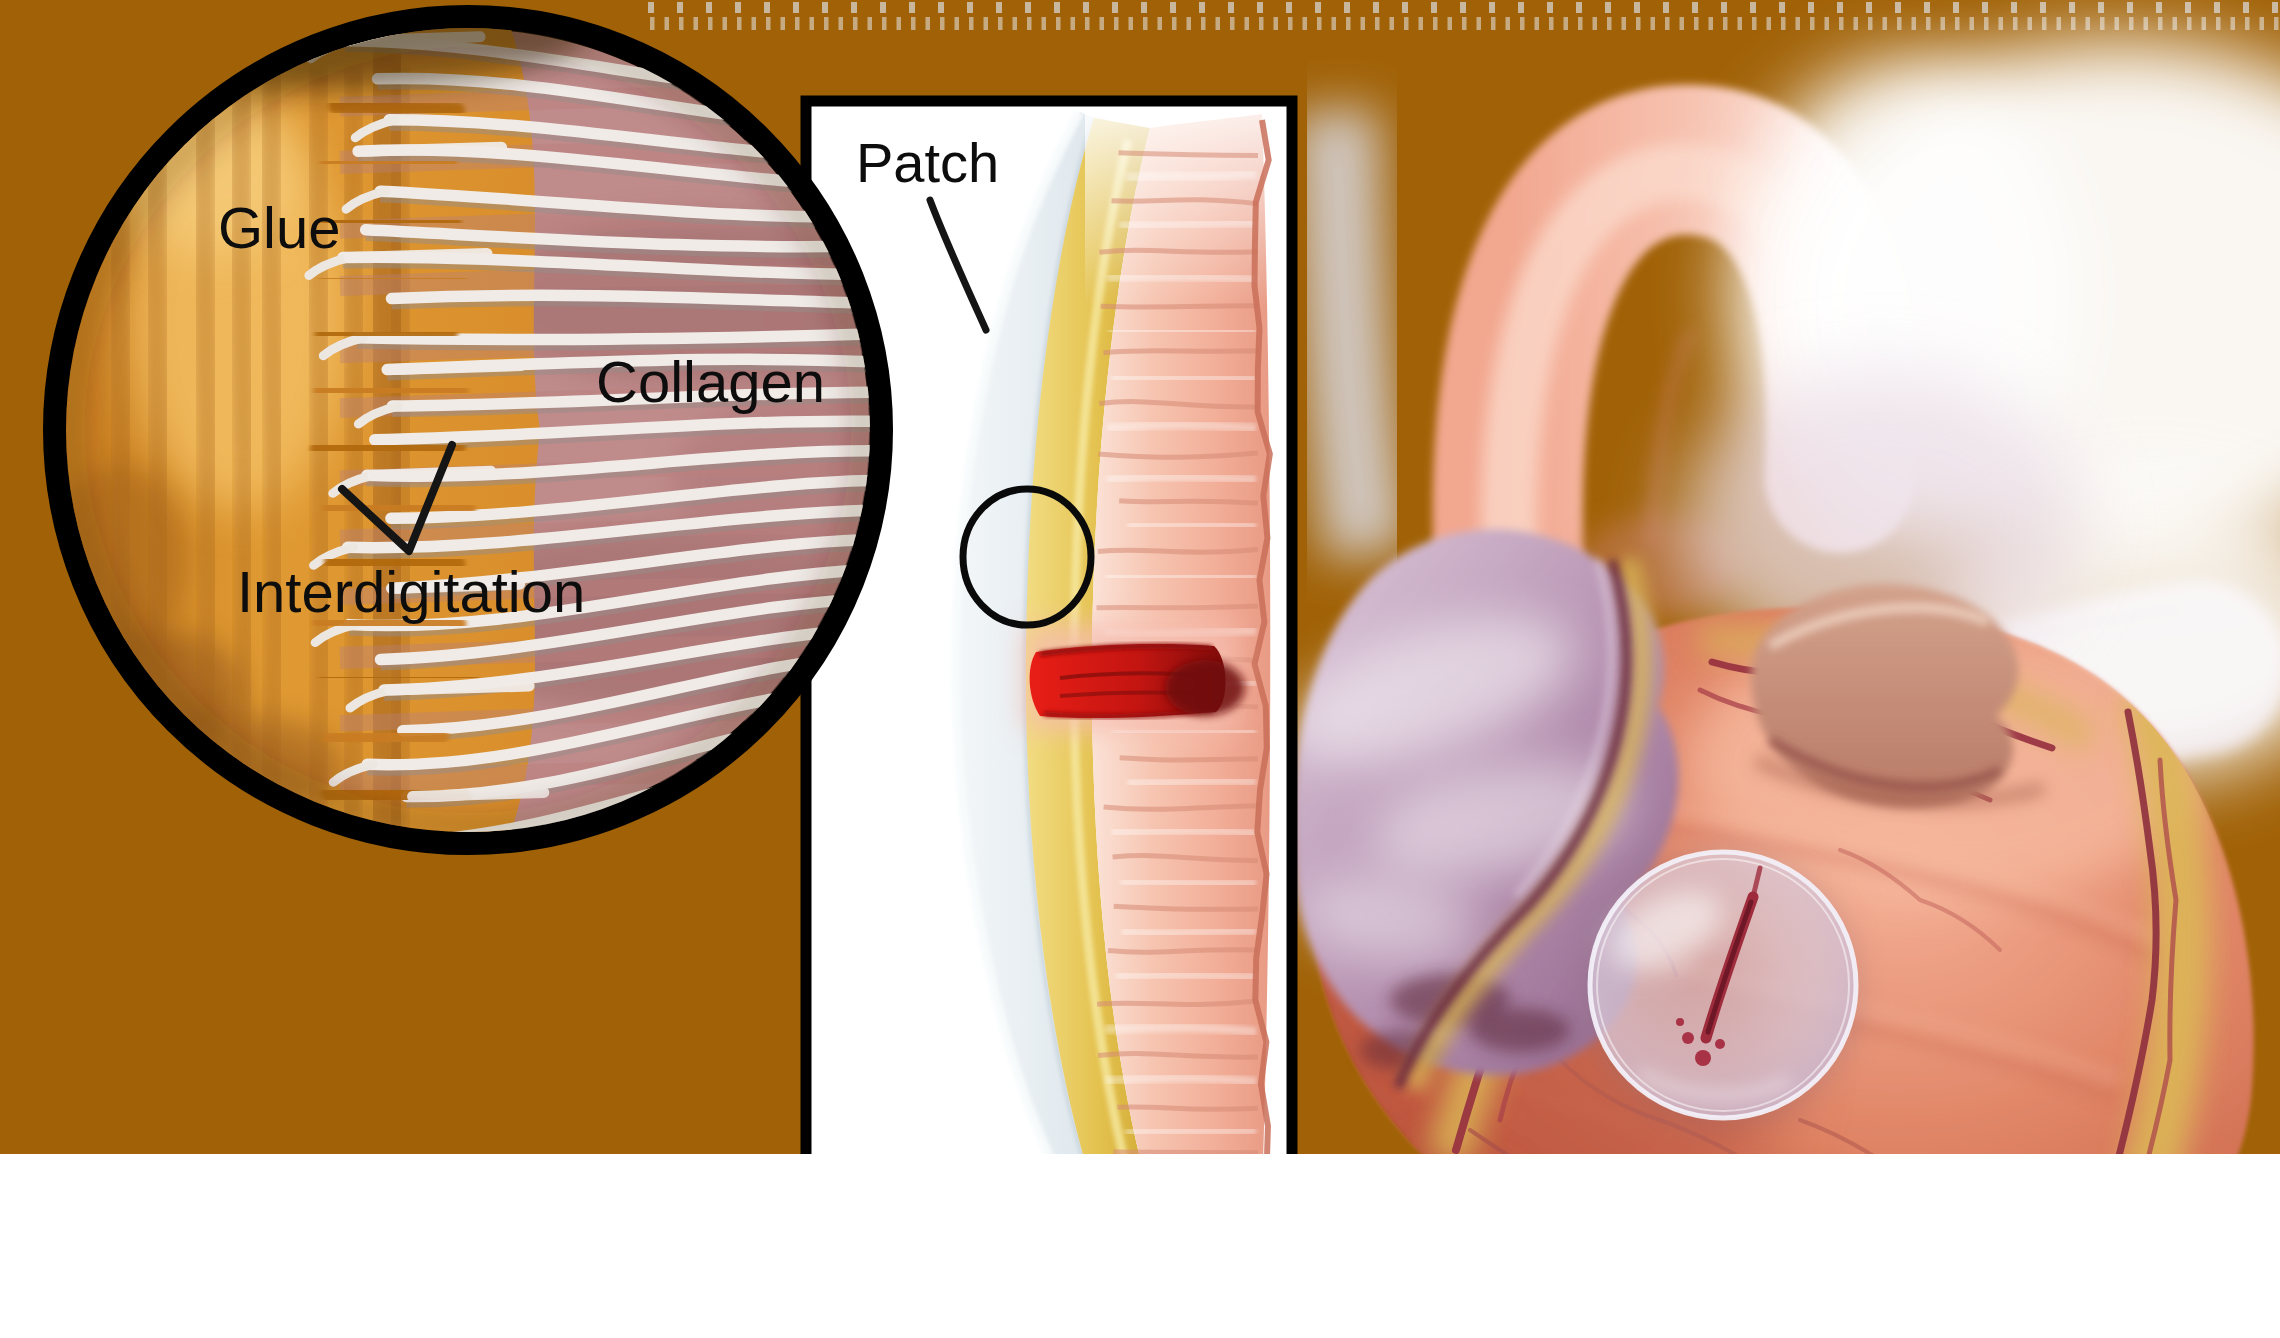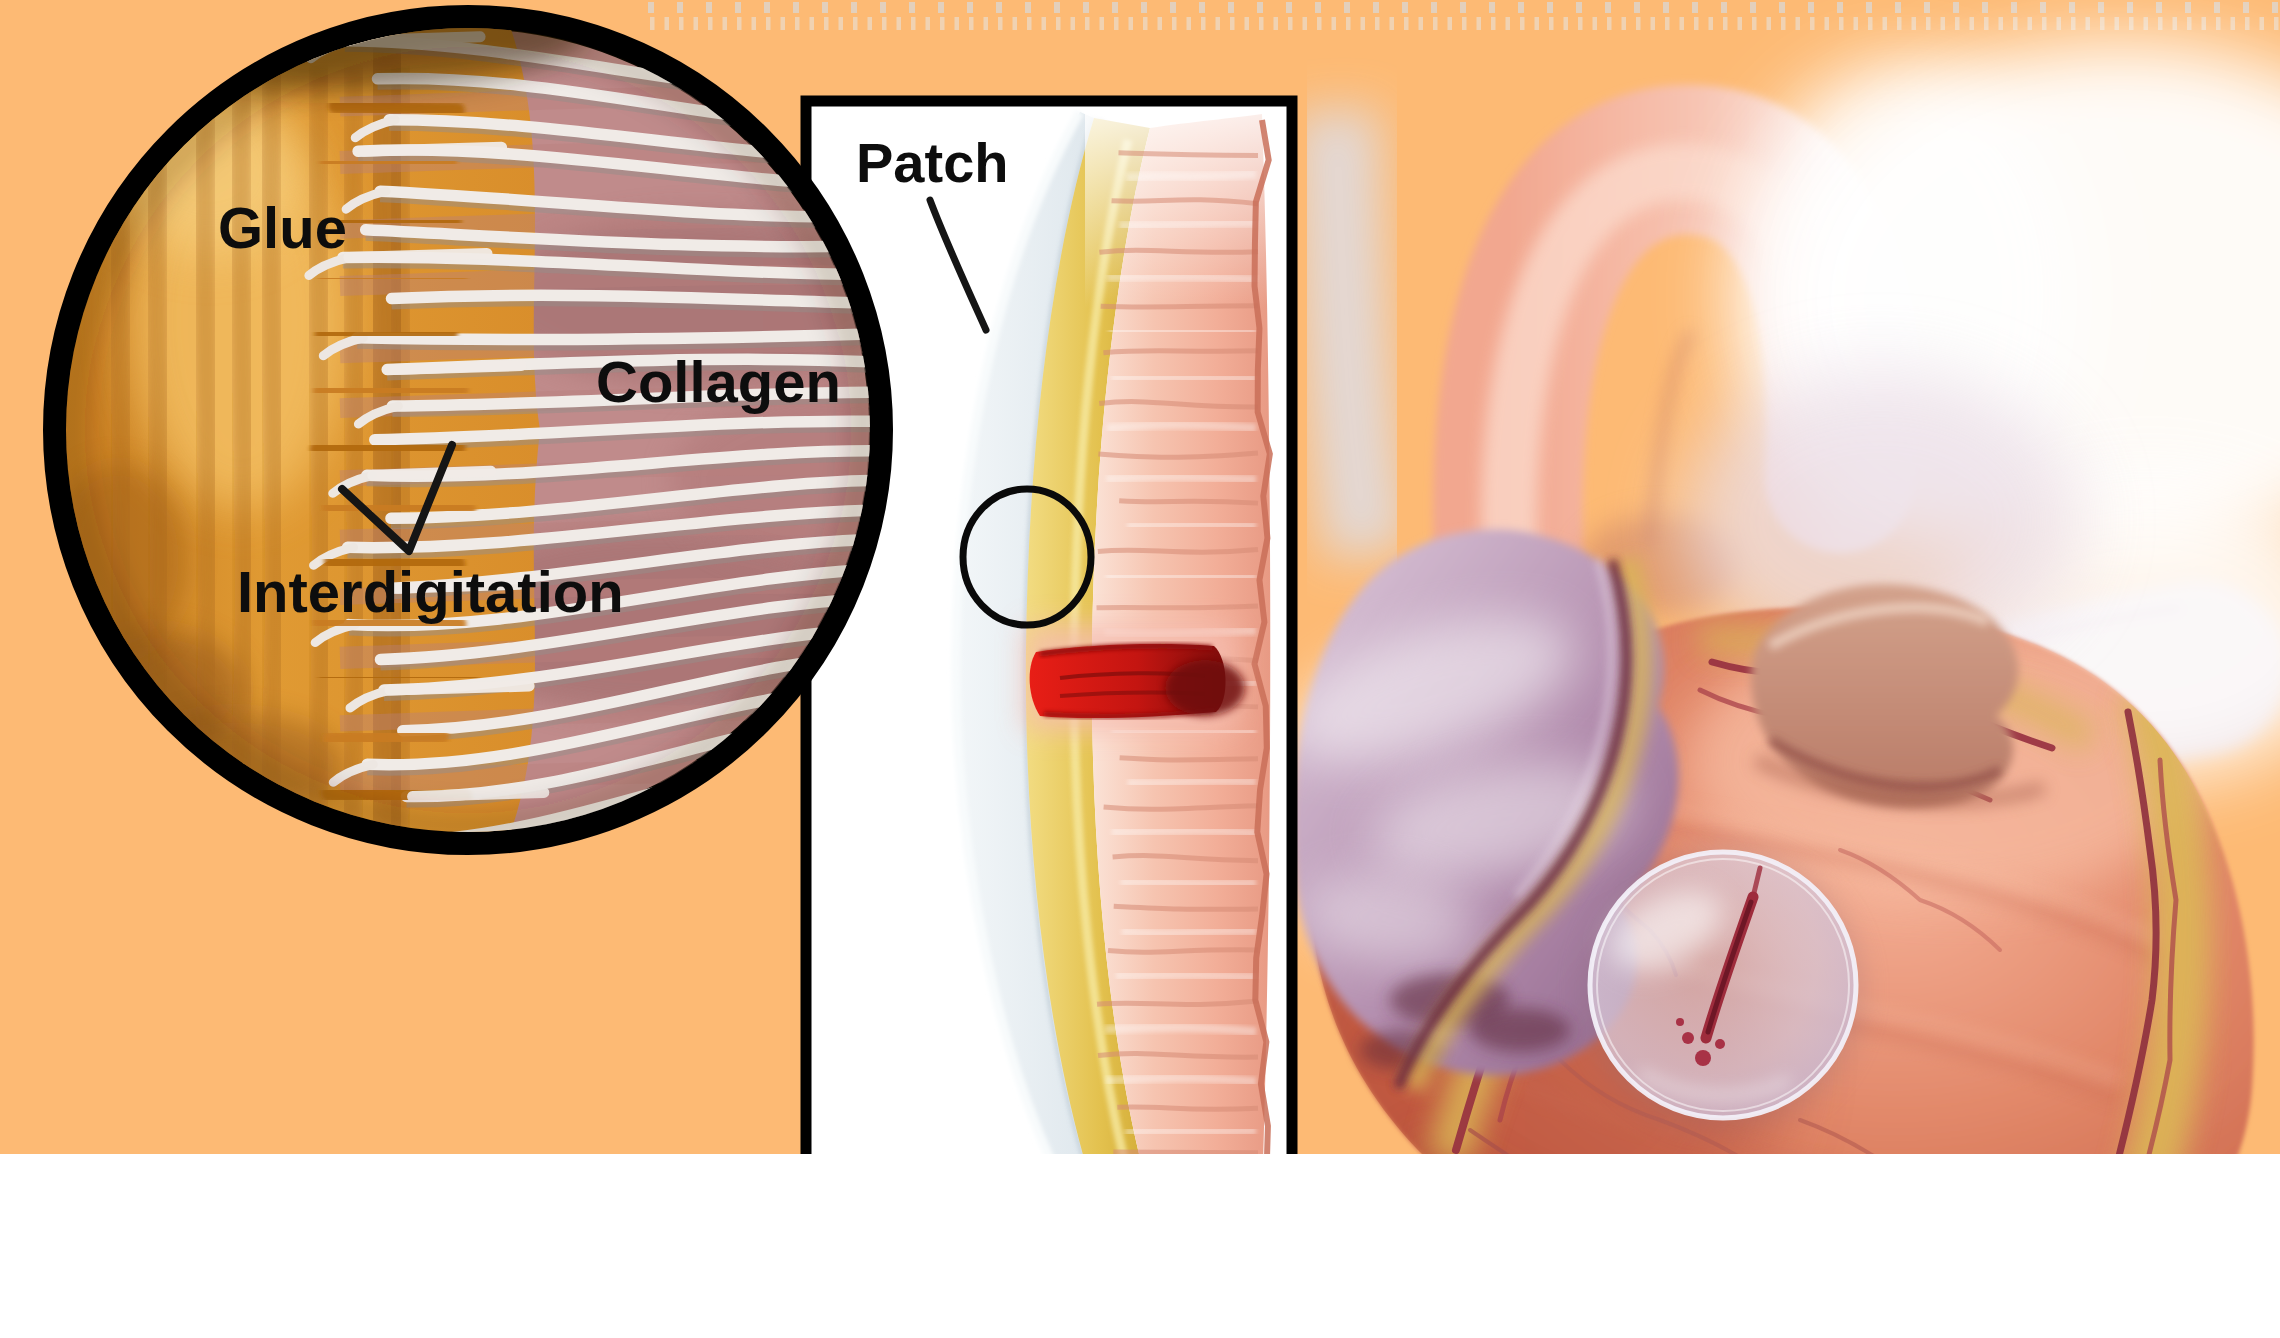--- a/index.html
+++ b/index.html
@@ -1,17 +1,17 @@
 <!DOCTYPE html>
 <html><head>
 <meta charset="utf-8">
 <style>
   html,body{margin:0;padding:0;background:#fff;}
-  .canvas{position:relative;width:2280px;height:1154px;background:#fdba74;overflow:hidden;
-          font-family:"Liberation Sans", sans-serif;font-weight:bold;}
+  .canvas{position:relative;width:2280px;height:1154px;background:#a16207;overflow:hidden;
+          font-family:"Liberation Sans", sans-serif;}
   svg{position:absolute;left:0;top:0;}
   text{font-family:"Liberation Sans", sans-serif;fill:#0d0d0d;}
 </style>
 </head>
 <body>
 
 <div class="canvas">
 <svg width="2280" height="1338" viewBox="0 0 2280 1338" xmlns="http://www.w3.org/2000/svg">
   <defs>
     <filter id="b2" x="-60%" y="-60%" width="220%" height="220%">

